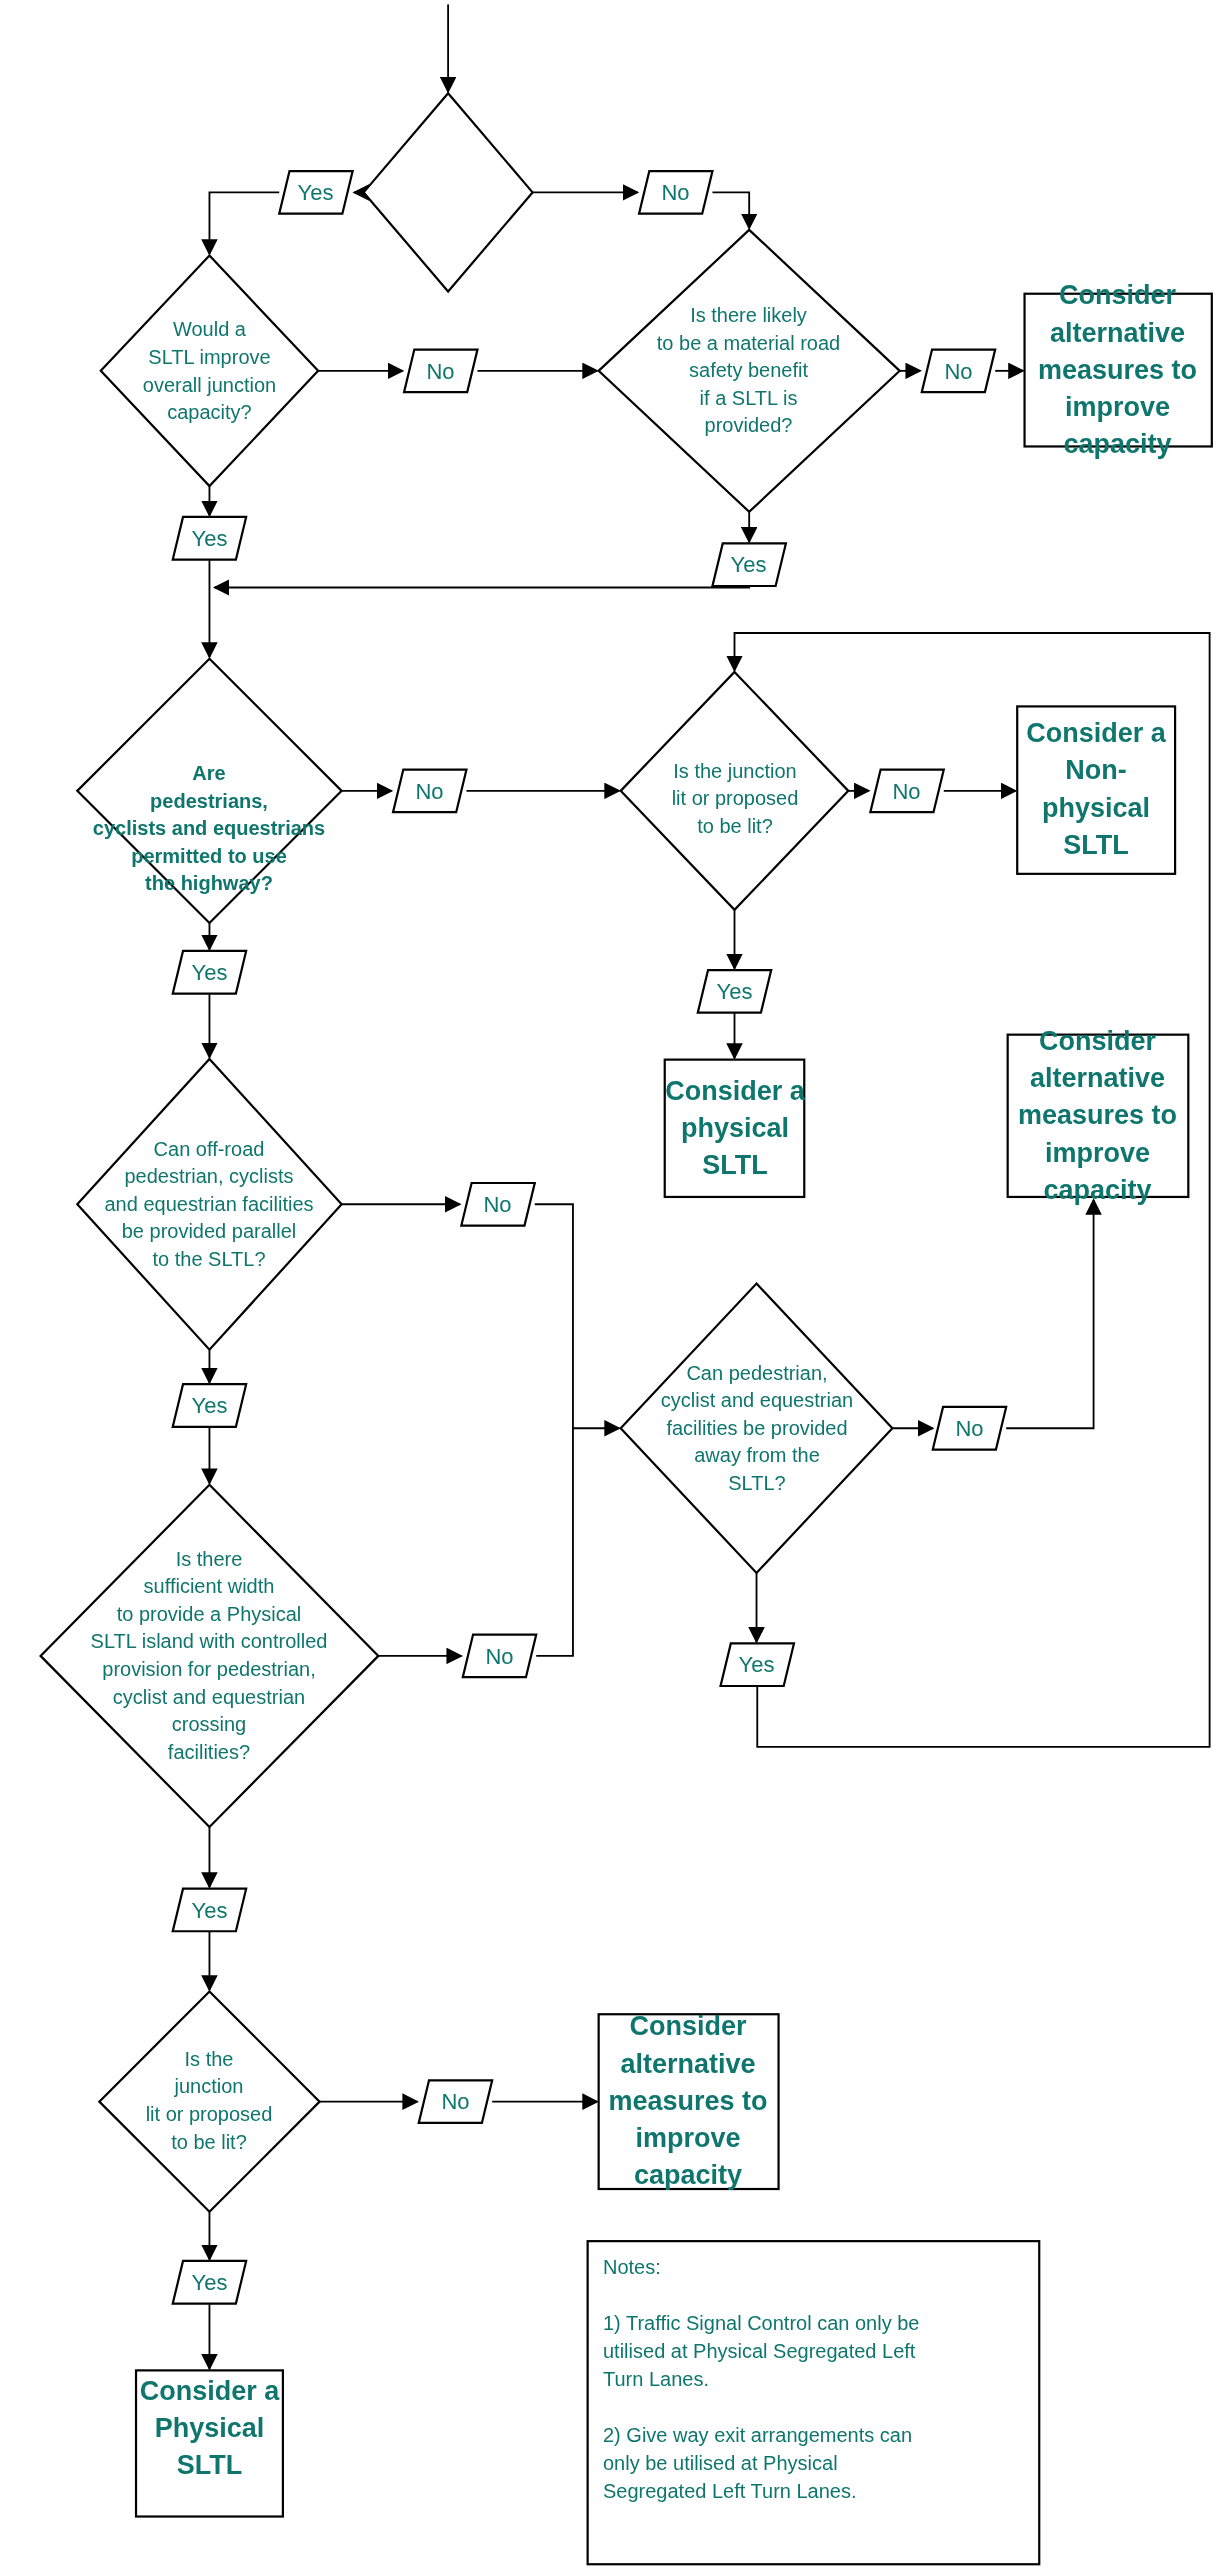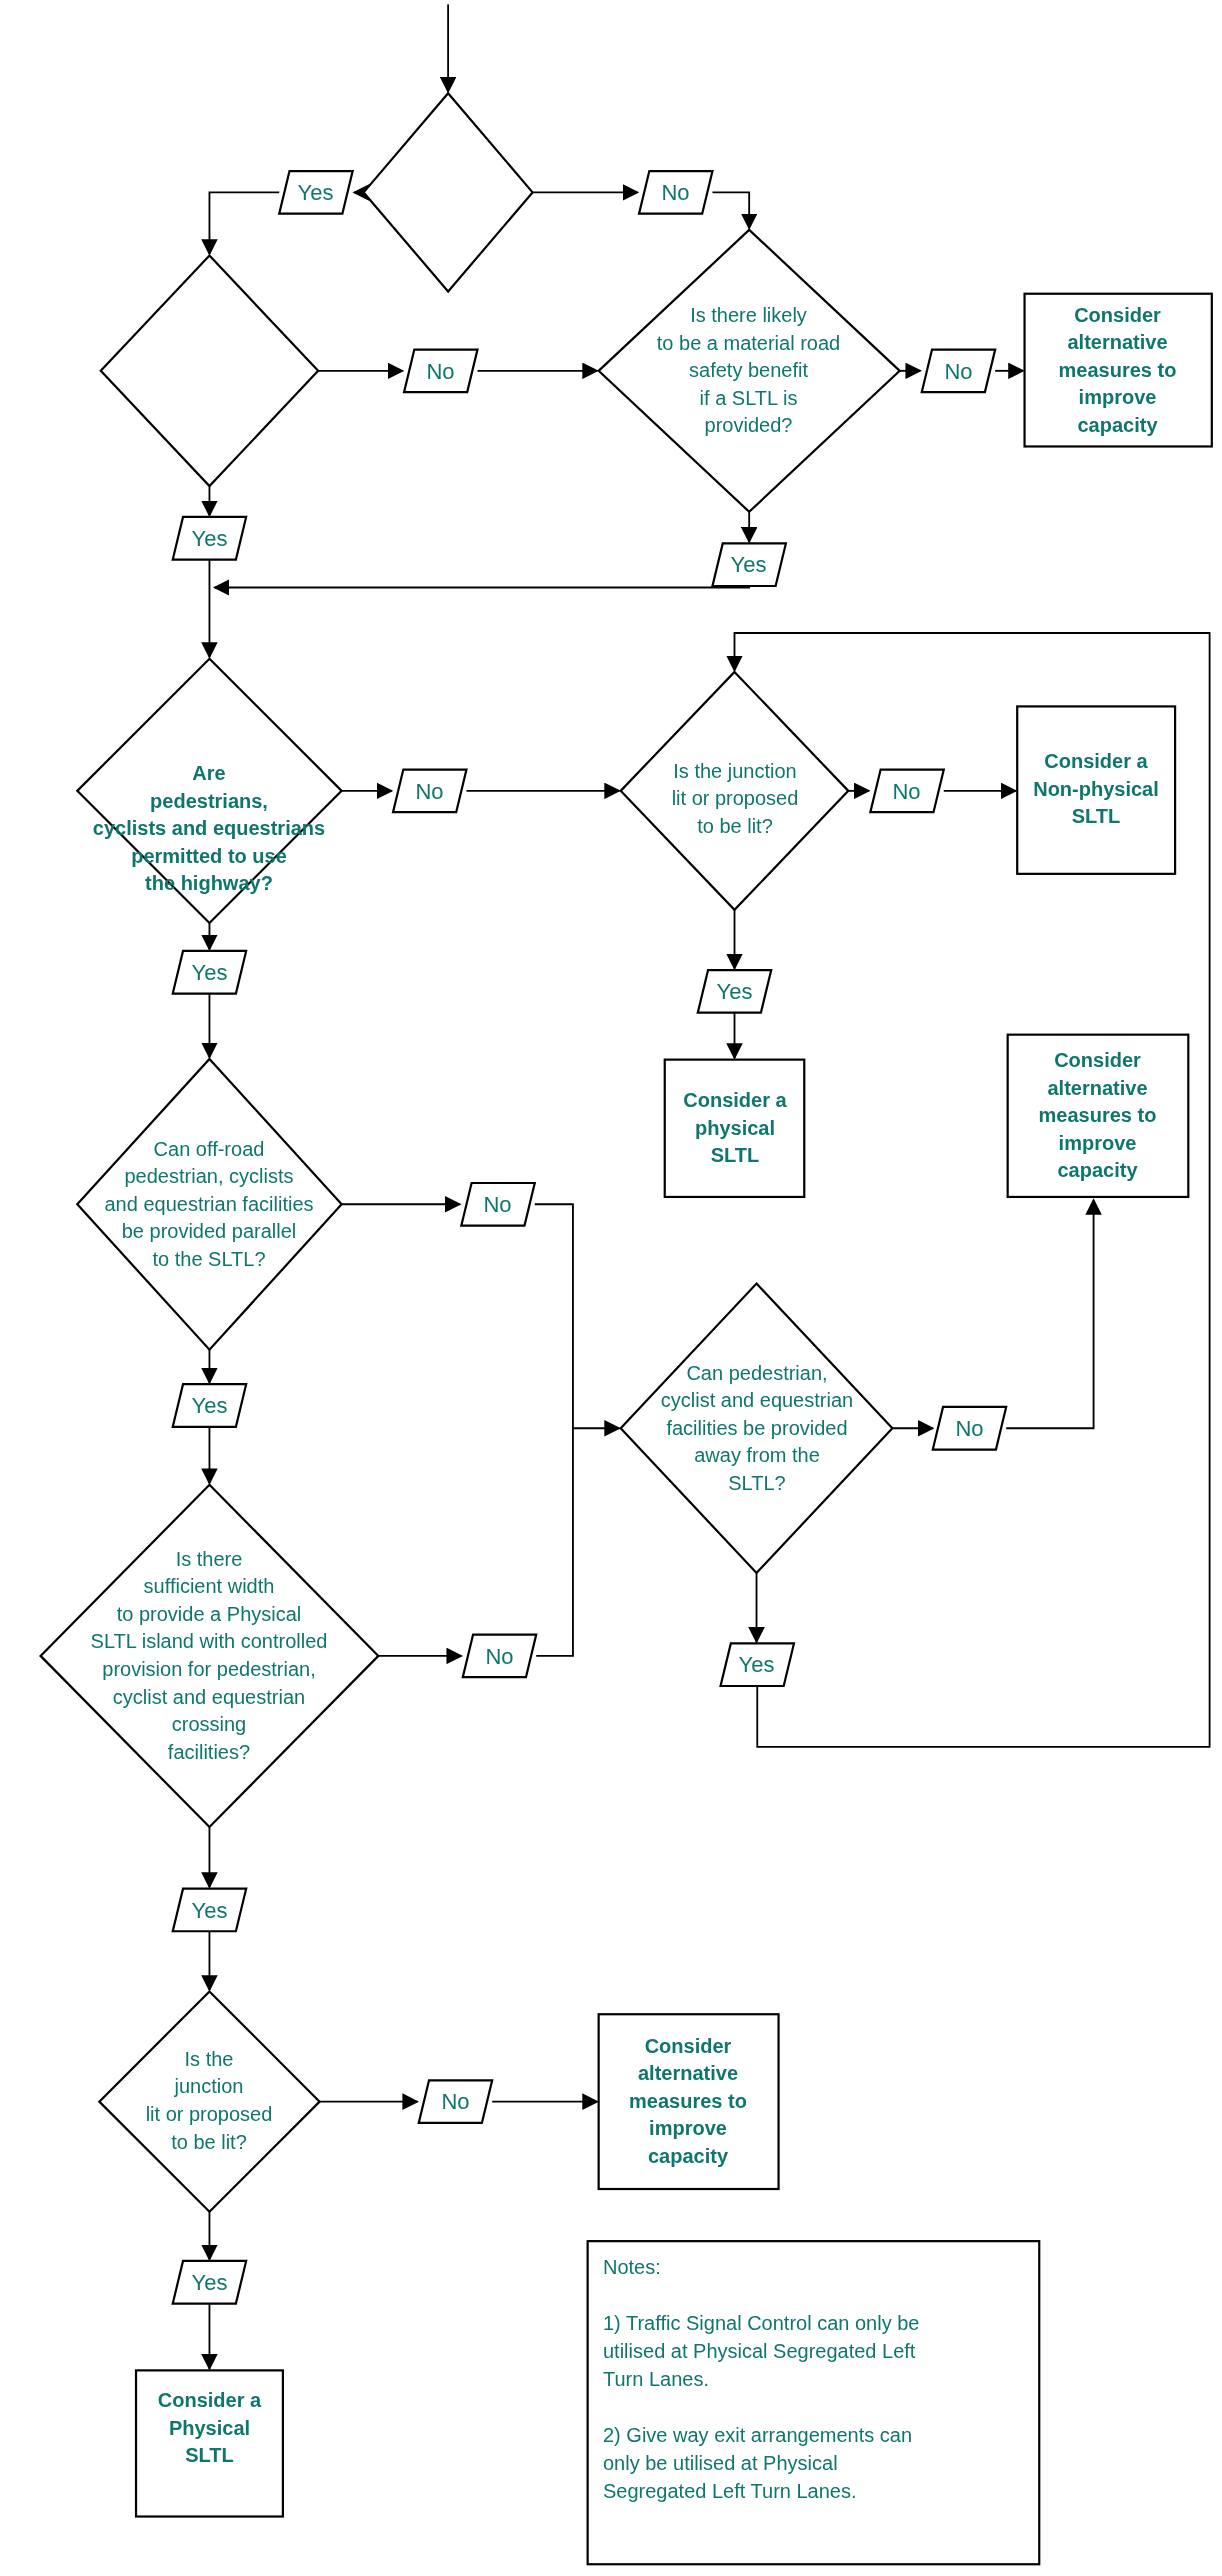--- a/index.html
+++ b/index.html
@@ -6,21 +6,21 @@
   .canvas{
     position:relative;width:1223px;height:2576px;background:#ffffff;
     font-family:"Liberation Sans",sans-serif;color:#000;overflow:hidden;
   }
   .canvas svg{position:absolute;left:0;top:0;width:1223px;height:2576px;}
   .txt{
     position:absolute;display:flex;align-items:center;justify-content:center;
     text-align:center;white-space:pre-line;pointer-events:none;color:#0f766e;
   }
   .q{font-size:20px;line-height:1.38;}
-  .b{font-size:20px;line-height:1.38;font-weight:bold;}
+  .b{font-size:27px;line-height:1.38;font-weight:bold;}
   .lbl{font-size:22px;line-height:1;}
   .notes{
     align-items:flex-start;justify-content:flex-start;text-align:left;
     font-size:20px;line-height:1.4;padding:11.7px 16px;box-sizing:border-box;
   }
 </style>
 </head>
 <body>
 
 <div class="canvas">
@@ -106,20 +106,24 @@
       <rect x="1395" y="400" width="255" height="208"></rect>
       <rect x="1385" y="962" width="215" height="228"></rect>
       <rect x="905" y="1443" width="190" height="187"></rect>
       <rect x="1372" y="1409" width="246" height="221"></rect>
       <rect x="815" y="2743" width="245" height="238"></rect>
       <rect x="185" y="3228" width="200" height="199"></rect>
       <rect x="800" y="3052" width="615" height="440"></rect>
     </g>
   </svg>
 
+  <div class="txt q" style="left:101px;top:256px;width:217px;height:231px;">Would a
+SLTL improve
+overall junction
+capacity?</div>
   <div class="txt q" style="left:598px;top:230px;width:301px;height:282px;">Is there likely
 to be a material road
 safety benefit
 if a SLTL is
 provided?</div>
   <div class="txt q" style="left:77px;top:697px;width:264px;height:264px;font-weight:bold;">Are
 pedestrians,
 cyclists and equestrians
 permitted to use
 the highway?</div>

